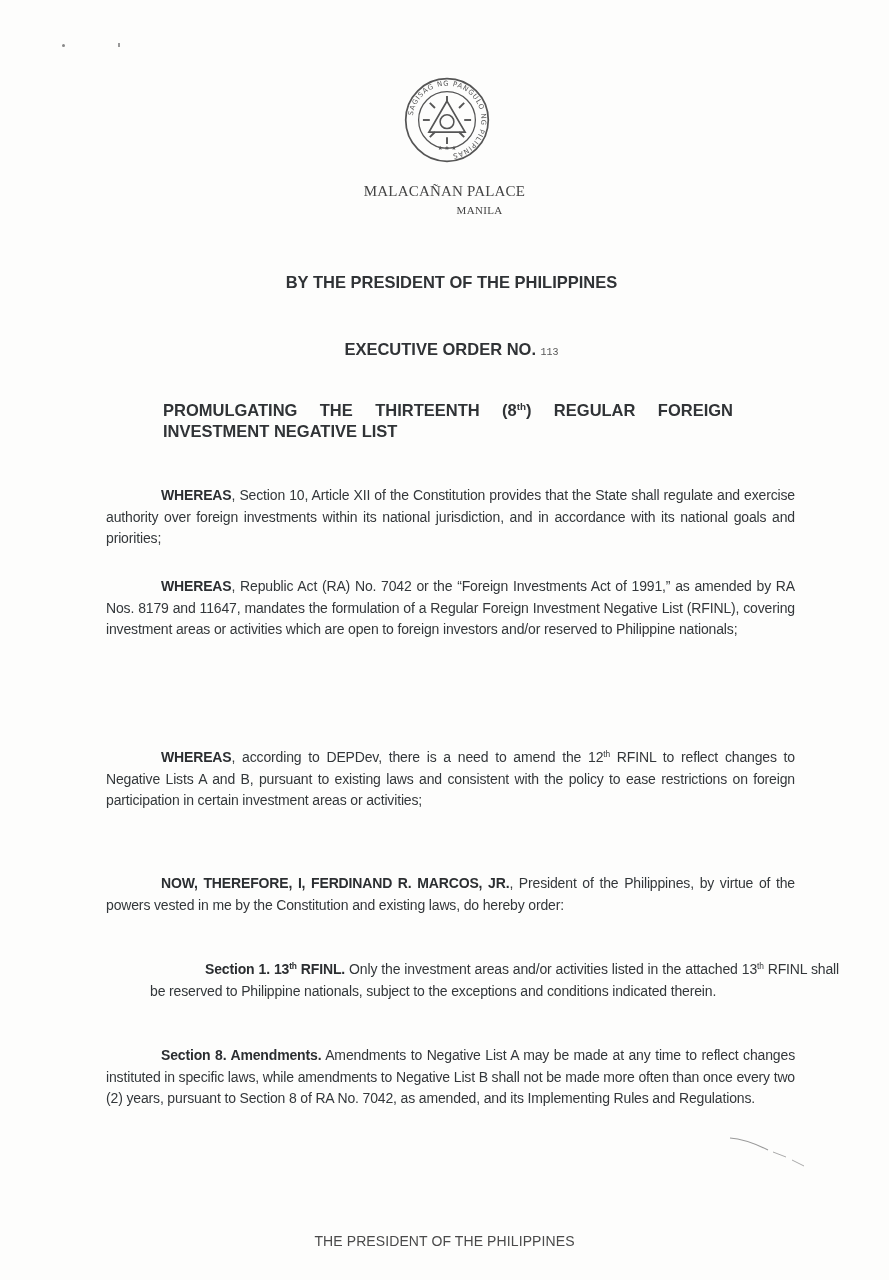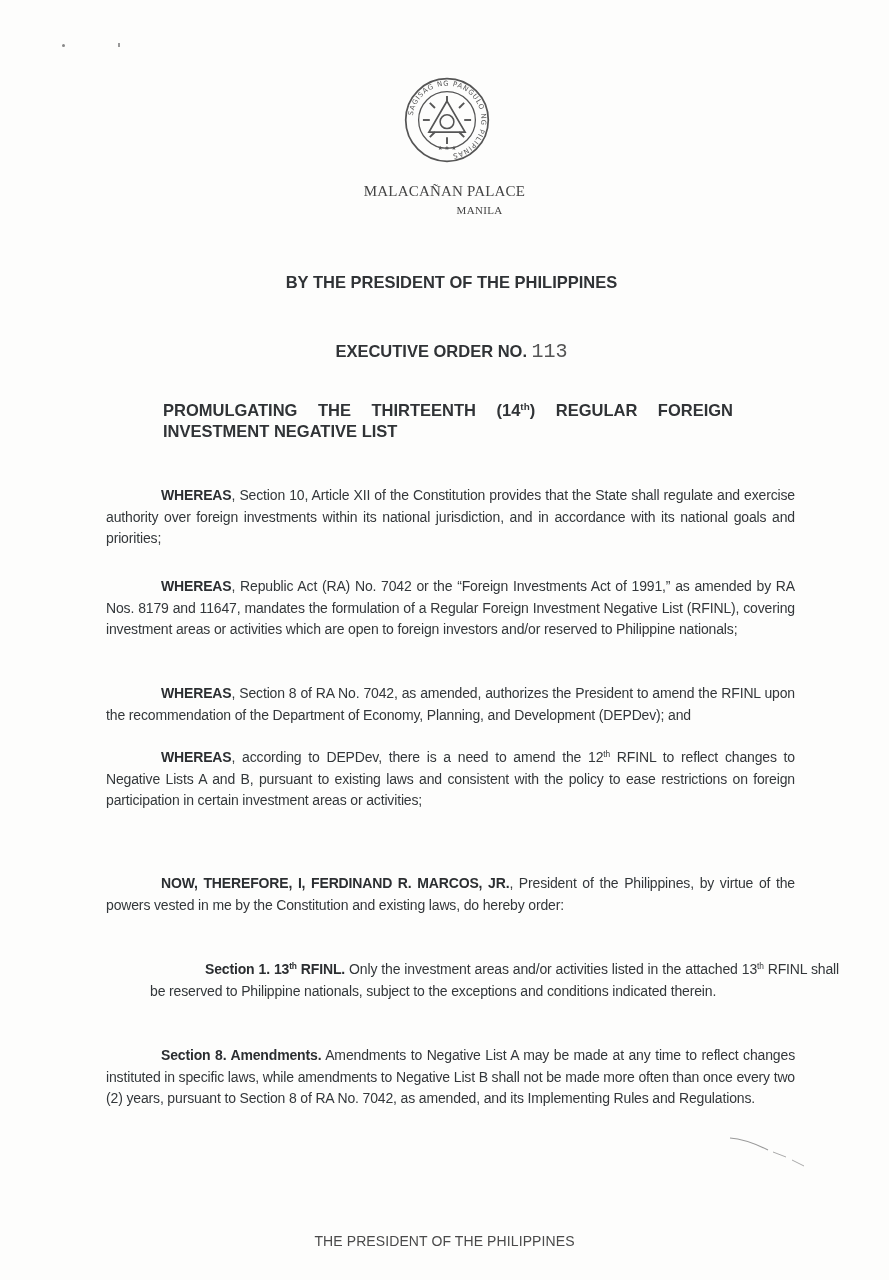--- a/index.html
+++ b/index.html
@@ -10,21 +10,21 @@
   .page { position: absolute; left: 0; top: 0; width: 889px; height: 1280px; }
   .seal { position: absolute; left: 404px; top: 77px; width: 86px; height: 86px; }
   .palace { position: absolute; left: 0; width: 889px; text-align: center;
     font-family: "Liberation Serif", "DejaVu Serif", serif; color: #444; }
   .palace.l1 { top: 183px; font-size: 15px; letter-spacing: 0.2px; }
   .palace.l2 { top: 204px; font-size: 11px; letter-spacing: 0.3px; margin-left: 35px; }
   .heading { position: absolute; left: 0; width: 889px; text-align: center;
     font-family: "Liberation Sans", sans-serif; font-weight: bold; font-size: 16.5px; color: #303336; margin-left: 7px; }
   .h-by { top: 273px; }
   .h-eo { top: 340px; }
-  .eo-num { font-family: "Liberation Mono", "DejaVu Sans Mono", monospace; font-weight: normal; font-size: 20px; color: #555; }
+  .eo-num { font-family: "Liberation Mono", "DejaVu Sans Mono", monospace; font-weight: normal; font-size: 10px; color: #555; }
   .title { position: absolute; left: 163px; width: 570px; top: 400px;
     font-family: "Liberation Sans", sans-serif; font-weight: bold; font-size: 16.5px; line-height: 21px;
     color: #303336; text-align: justify; text-align-last: left; }
   .title .l1 { display: block; text-align: justify; text-align-last: justify; }
   sup { font-size: 0.6em; line-height: 0; vertical-align: 0.6em; }
   .para { position: absolute; left: 106px; width: 689px;
     font-family: "Liberation Sans", sans-serif; font-size: 14px; line-height: 21.5px;
     color: #33373a; text-align: justify; letter-spacing: -0.15px; }
   .para b { color: #2b2e31; }
   .indent { display: inline-block; width: 55px; }
@@ -78,35 +78,32 @@
   <div class="palace l2">MANILA</div>
 
   <div class="heading h-by">BY THE PRESIDENT OF THE PHILIPPINES</div>
 
   <div class="heading h-eo">
     <span>EXECUTIVE ORDER NO.</span>
     <span class="eo-num">113</span>
   </div>
 
   <div class="title">
-    <span class="l1"><span>PROMULGATING THE THIRTEENTH (14</span><sup>th</sup><span>) REGULAR FOREIGN</span></span>
+    <span class="l1"><span>PROMULGATING THE THIRTEENTH (8</span><sup>th</sup><span>) REGULAR FOREIGN</span></span>
     <span>INVESTMENT NEGATIVE LIST</span>
   </div>
 
   <div class="para p1">
     <span class="indent"></span><b>WHEREAS</b><span>, Section 10, Article XII of the Constitution provides that the State shall regulate and exercise authority over foreign investments within its national jurisdiction, and in accordance with its national goals and priorities;</span>
   </div>
 
   <div class="para p2">
     <span class="indent"></span><b>WHEREAS</b><span>, Republic Act (RA) No. 7042 or the “Foreign Investments Act of 1991,” as amended by RA Nos. 8179 and 11647, mandates the formulation of a Regular Foreign Investment Negative List (RFINL), covering investment areas or activities which are open to foreign investors and/or reserved to Philippine nationals;</span>
   </div>
 
-  <div class="para p3">
-    <span class="indent"></span><b>WHEREAS</b><span>, Section 8 of RA No. 7042, as amended, authorizes the President to amend the RFINL upon the recommendation of the Department of Economy, Planning, and Development (DEPDev); and</span>
-  </div>
 
   <div class="para p4">
     <span class="indent"></span><b>WHEREAS</b><span>, according to DEPDev, there is a need to amend the 12</span><sup>th</sup><span> RFINL to reflect changes to Negative Lists A and B, pursuant to existing laws and consistent with the policy to ease restrictions on foreign participation in certain investment areas or activities;</span>
   </div>
 
   <div class="para p5">
     <span class="indent"></span><b>NOW, THEREFORE, I, FERDINAND R. MARCOS, JR.</b><span>, President of the Philippines, by virtue of the powers vested in me by the Constitution and existing laws, do hereby order:</span>
   </div>
 
   <div class="para p6">

